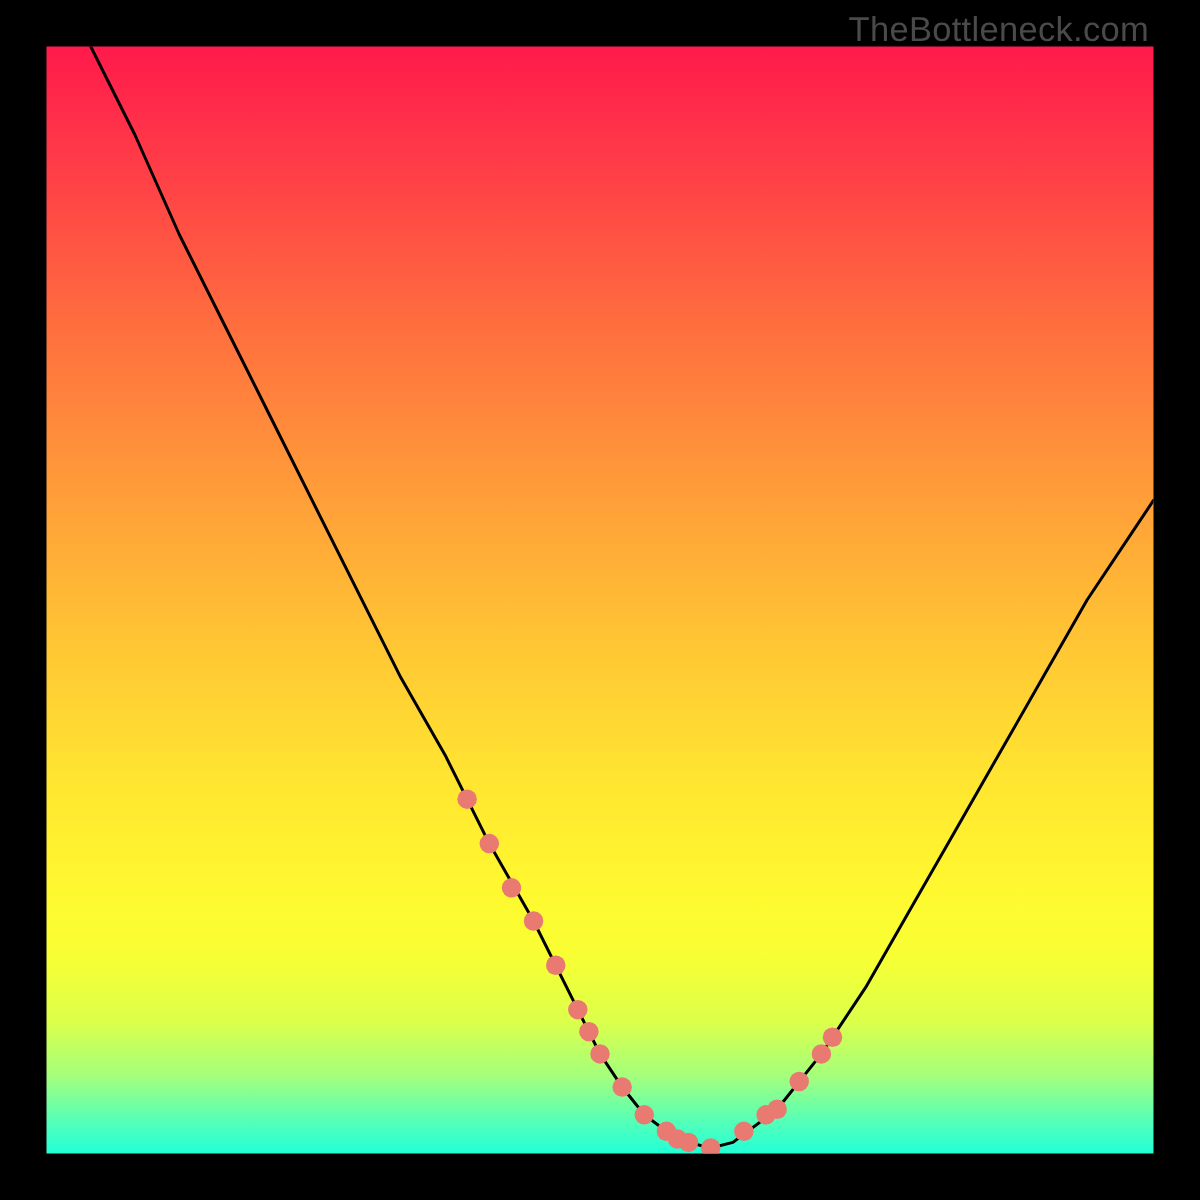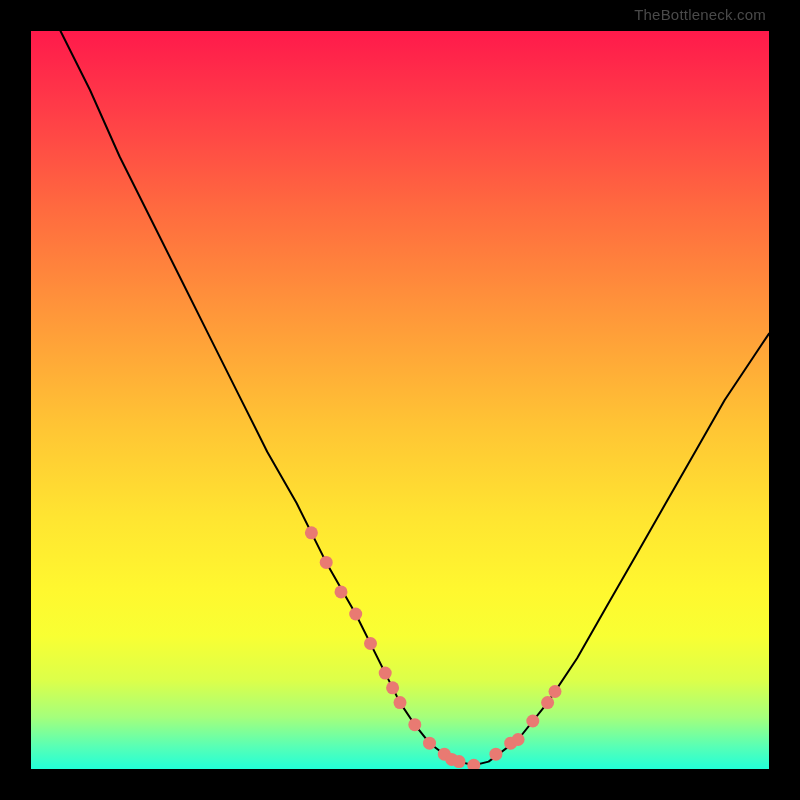--- a/index.html
+++ b/index.html
@@ -45,21 +45,21 @@
     left: 0;
     top: 0;
     width: 738px;
     height: 738px;
   }
   .watermark {
     position: absolute;
     top: 6px;
     right: 34px;
     color: #4a4a4a;
-    font-size: 15px;
+    font-size: 23px;
     font-weight: 500;
     letter-spacing: 0.2px;
     user-select: none;
     margin-left: 32px;
   }
 </style>
 </head>
 <body>
 
 <div class="frame">

